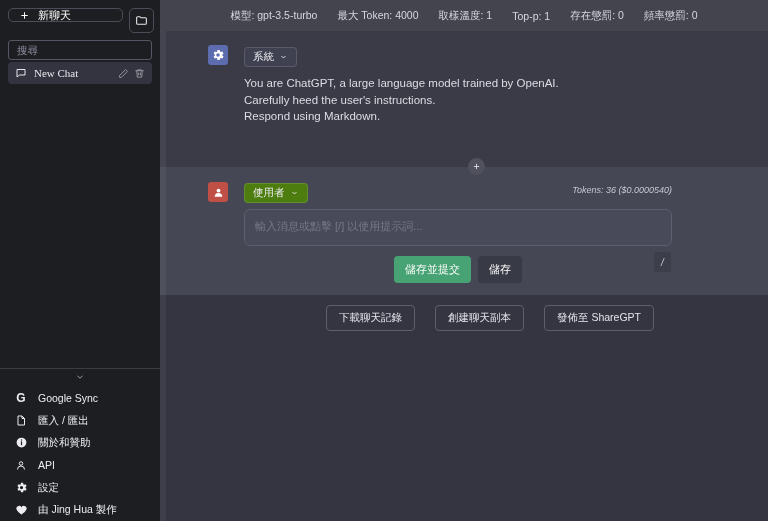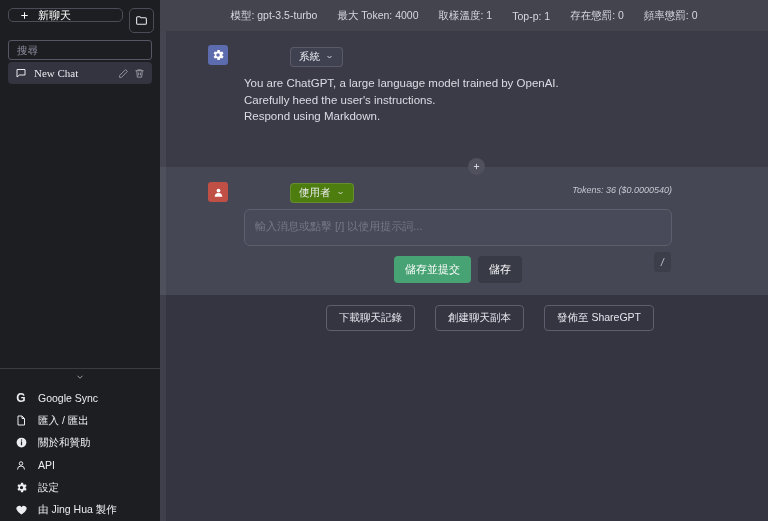--- a/index.html
+++ b/index.html
@@ -44,21 +44,21 @@
   .msg-system { position: absolute; left: 0; top: 31px; width: 608px; height: 136px; background: #3a3b47; }
   .msg-user   { position: absolute; left: 0; top: 167px; width: 608px; height: 128px; background: #454754; }
 
   .avatar { position: absolute; left: 48px; width: 20px; height: 20px; border-radius: 3px;
     display: flex; align-items: center; justify-content: center; color: #fff; }
   .avatar.system { top: 14px; background: #5d6cae; }
   .avatar.user   { top: 15px; background: #c04f46; }
 
   .role-pill { position: absolute; left: 84px; top: 16px; height: 20px; border-radius: 4px;
     display: inline-flex; align-items: center; gap: 5px; padding: 0 8px;
-    font-size: 10.5px; color: #ececf1; cursor: pointer; border: 1px solid rgba(255,255,255,0.14); margin-left: 46px; }
+    font-size: 10.5px; color: #ececf1; cursor: pointer; border: 1px solid rgba(255,255,255,0.14); }
   .msg-system .role-pill { background: #3f4050; }
   .msg-user   .role-pill { background: #4d7c0f; text-align: center; }
 
   .sys-text { position: absolute; left: 84px; top: 44px; width: 440px;
     font-size: 11.5px; line-height: 16.5px; color: #dcdce4; }
 
   .plus-divider { position: absolute; left: 308px; top: 158px; width: 17px; height: 17px;
     border-radius: 50%; background: #50515d; color: #d6d6de; display: flex; align-items: center;
     justify-content: center; cursor: pointer; z-index: 6; }
 

